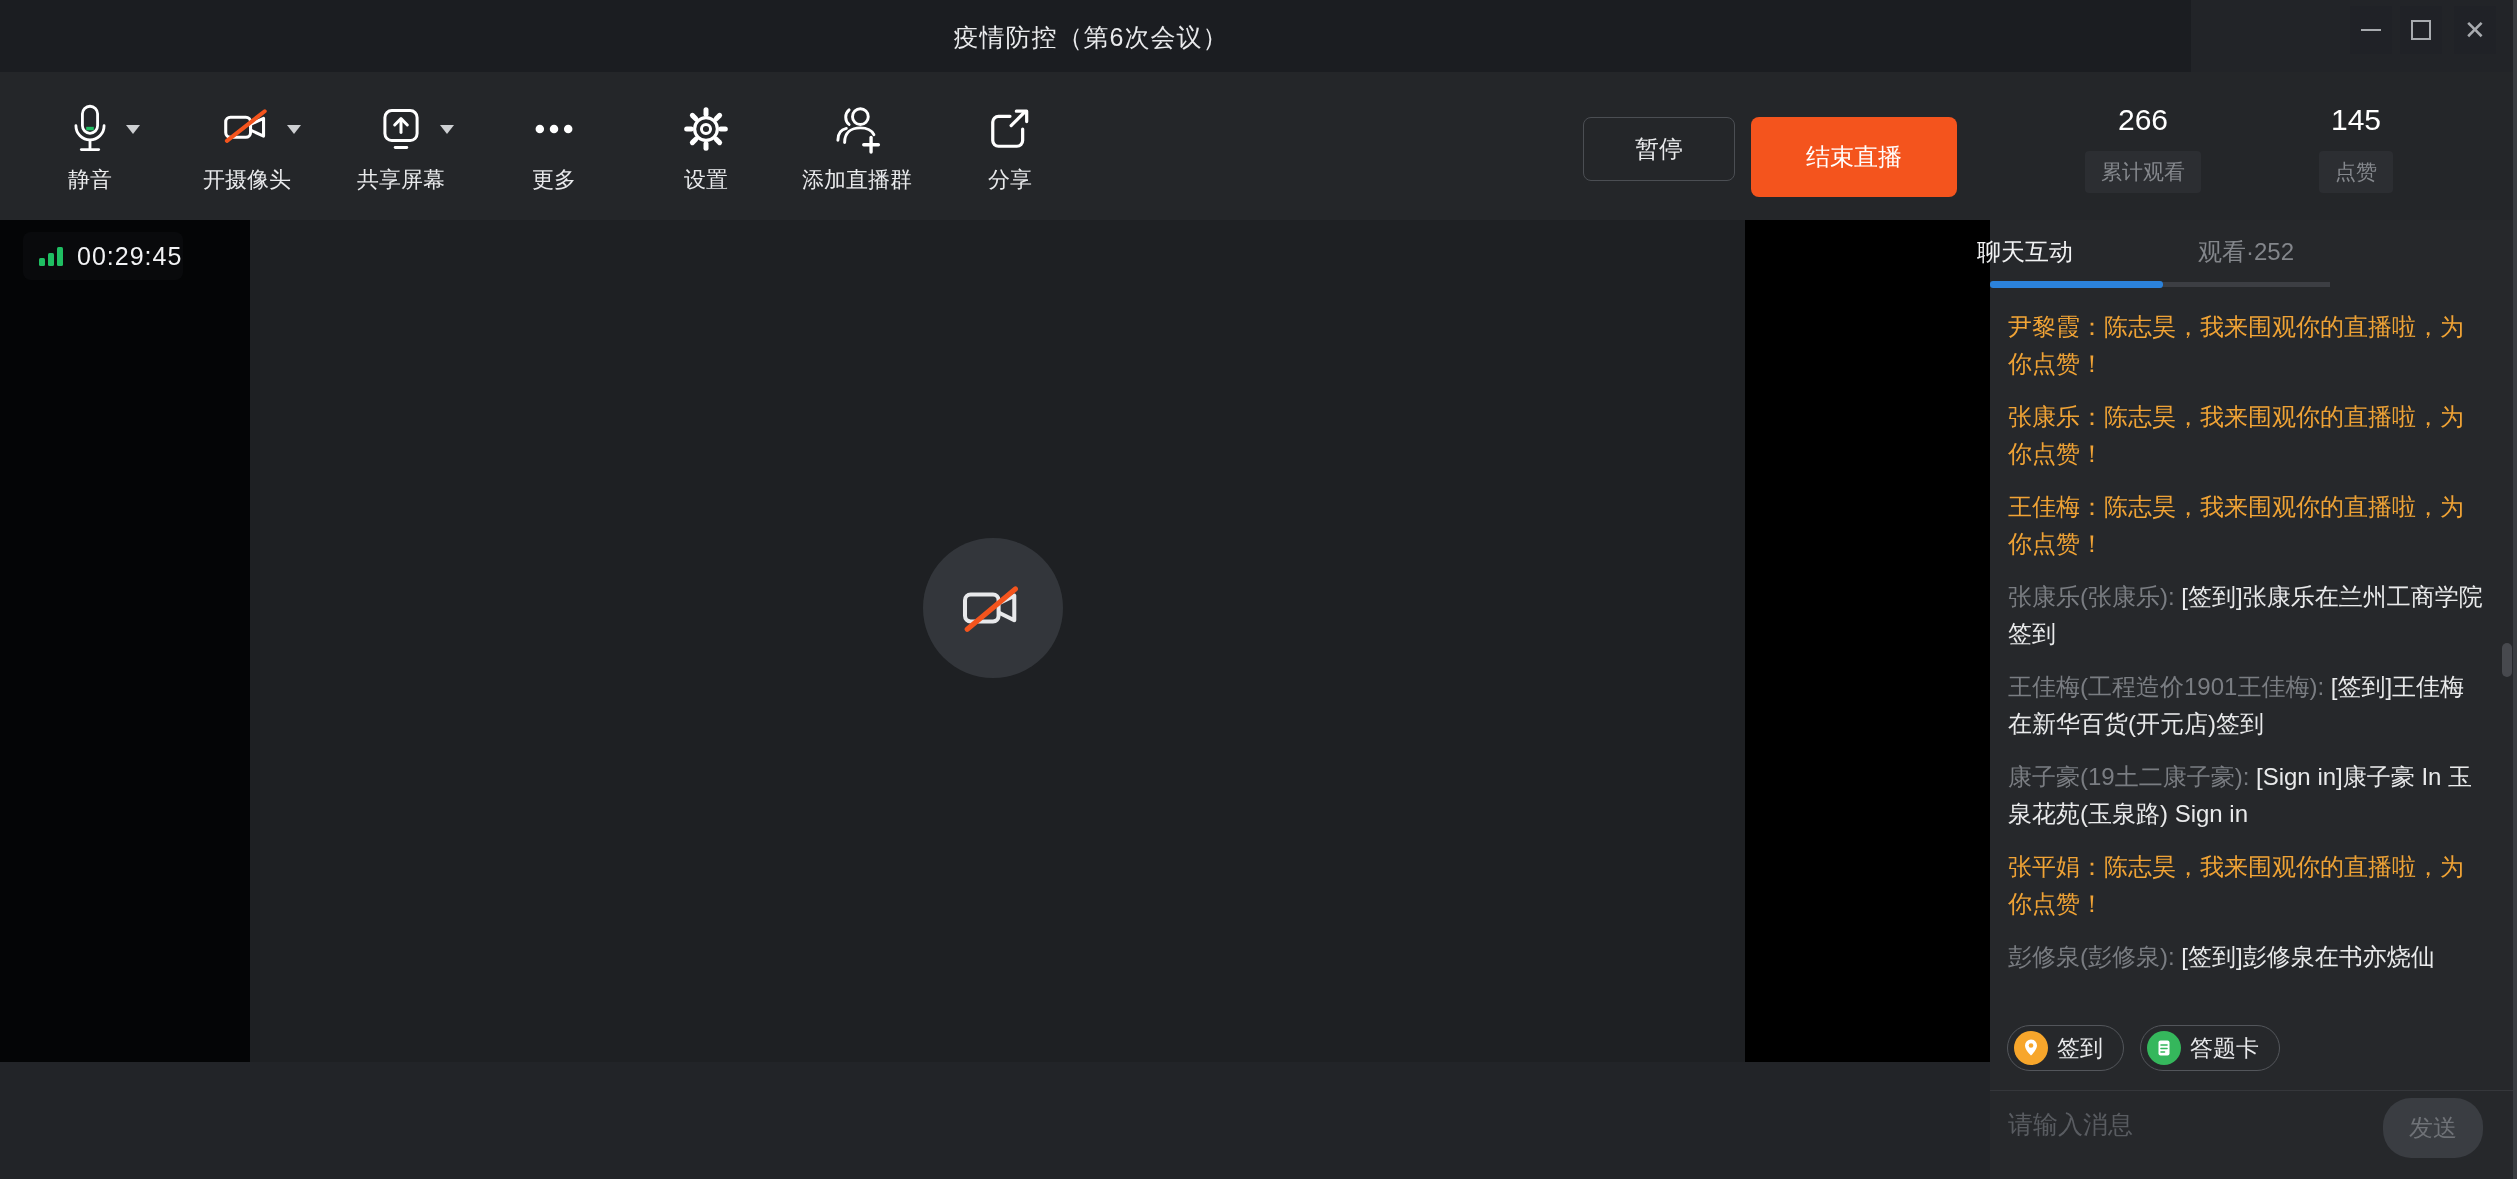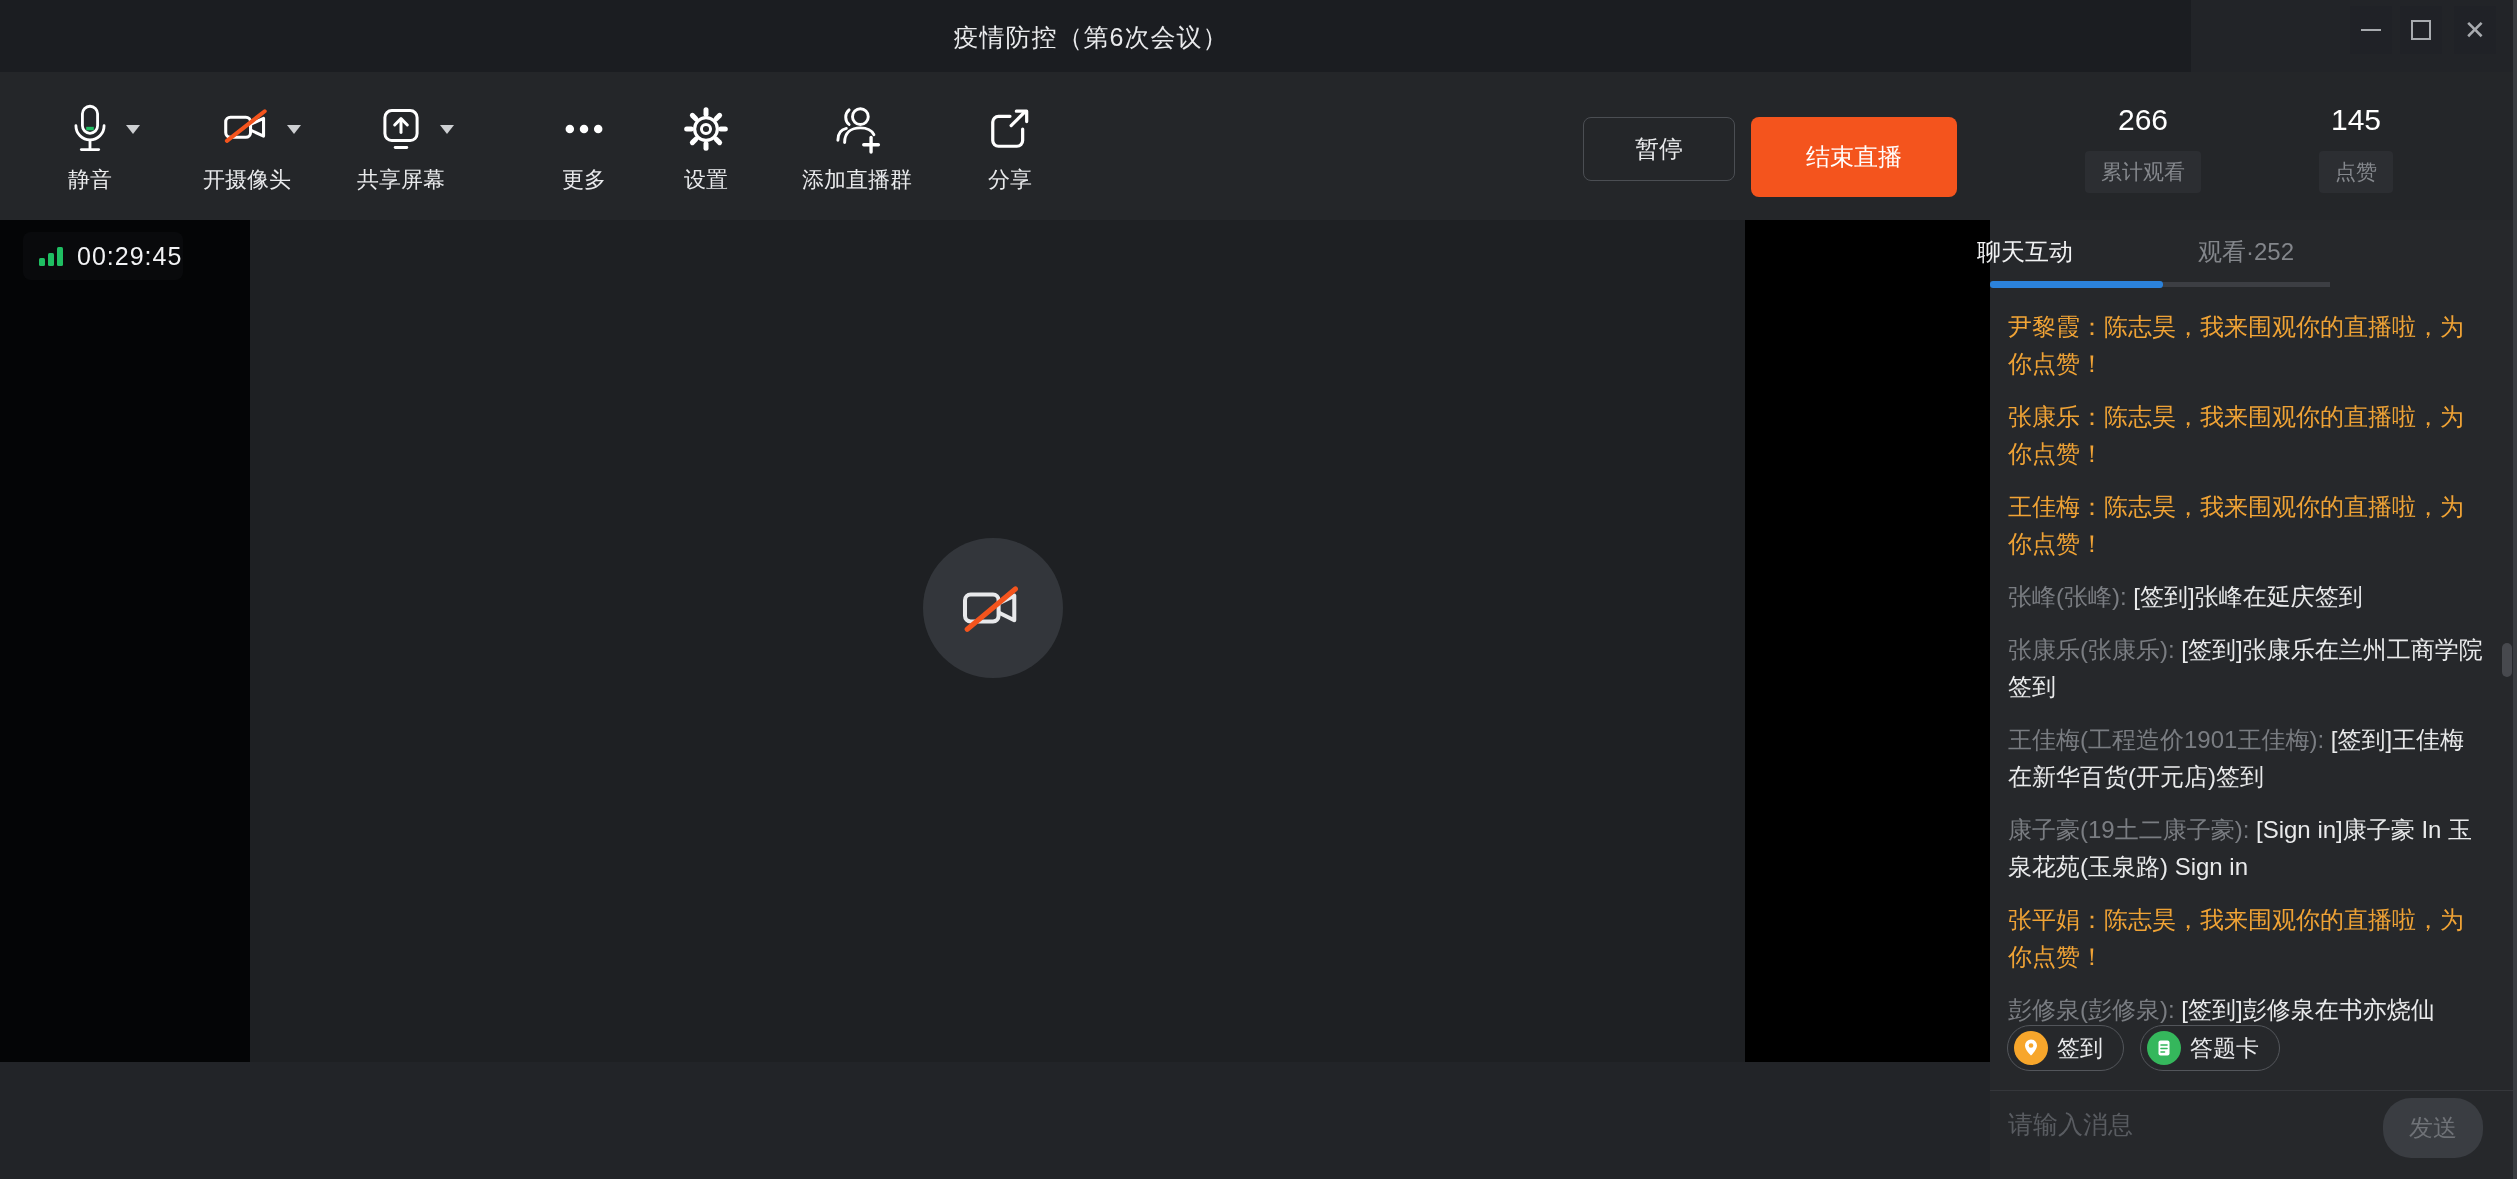--- a/index.html
+++ b/index.html
@@ -121,21 +121,21 @@
       <rect x="6" y="4" width="28" height="26" rx="6" fill="none" stroke="#FFFFFF" stroke-width="2.6"></rect>
       <line x1="20" y1="23" x2="20" y2="12" stroke="#FFFFFF" stroke-width="2.6" stroke-linecap="round"></line>
       <path d="M14.5 16.5 L20 11 L25.5 16.5" fill="none" stroke="#FFFFFF" stroke-width="2.6" stroke-linecap="round" stroke-linejoin="round"></path>
       <line x1="15" y1="36" x2="25" y2="36" stroke="#FFFFFF" stroke-width="2.6" stroke-linecap="round"></line>
     </svg>
     <div class="dd-arrow" style="left:62px"></div>
   </div>
   <div class="tool-label">共享屏幕</div>
 </div>
 
-<div class="abs tool-item" style="left:584px">
+<div class="abs tool-item" style="left:554px">
   <div class="tool-icon">
     <svg width="52" height="48" viewBox="0 0 44 40">
       <circle cx="10" cy="20" r="3.6" fill="#FFFFFF"></circle>
       <circle cx="22" cy="20" r="3.6" fill="#FFFFFF"></circle>
       <circle cx="34" cy="20" r="3.6" fill="#FFFFFF"></circle>
     </svg>
   </div>
   <div class="tool-label">更多</div>
 </div>
 
@@ -223,21 +223,20 @@
 
 <div class="abs tab active">聊天互动</div>
 <div class="abs tab inactive">观看·252</div>
 <div class="abs tab-underline-active"></div>
 <div class="abs tab-underline-track"></div>
 
 <div class="abs chat">
   <div class="msg like"><span class="msg-name">尹黎霞：</span><span class="msg-text">陈志昊，我来围观你的直播啦，为你点赞！</span></div>
   <div class="msg like"><span class="msg-name">张康乐：</span><span class="msg-text">陈志昊，我来围观你的直播啦，为你点赞！</span></div>
   <div class="msg like"><span class="msg-name">王佳梅：</span><span class="msg-text">陈志昊，我来围观你的直播啦，为你点赞！</span></div>
-  <div class="msg signin"><span class="msg-name">张峰(张峰): </span><span class="msg-text">[签到]张峰在延庆签到</span></div>
   <div class="msg signin"><span class="msg-name">张康乐(张康乐): </span><span class="msg-text">[签到]张康乐在兰州工商学院签到</span></div>
   <div class="msg signin"><span class="msg-name">王佳梅(工程造价1901王佳梅): </span><span class="msg-text">[签到]王佳梅在新华百货(开元店)签到</span></div>
   <div class="msg signin"><span class="msg-name">康子豪(19土二康子豪): </span><span class="msg-text">[Sign in]康子豪 In 玉泉花苑(玉泉路) Sign in</span></div>
   <div class="msg like"><span class="msg-name">张平娟：</span><span class="msg-text">陈志昊，我来围观你的直播啦，为你点赞！</span></div>
   <div class="msg signin"><span class="msg-name">彭修泉(彭修泉): </span><span class="msg-text">[签到]彭修泉在书亦烧仙</span></div>
 </div>
 
 <div class="abs scroll-thumb"></div>
 
 <div class="abs actions">

